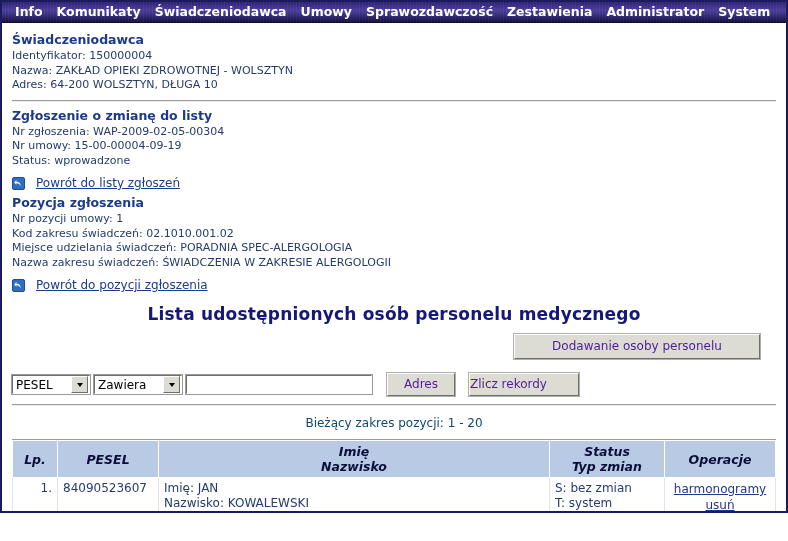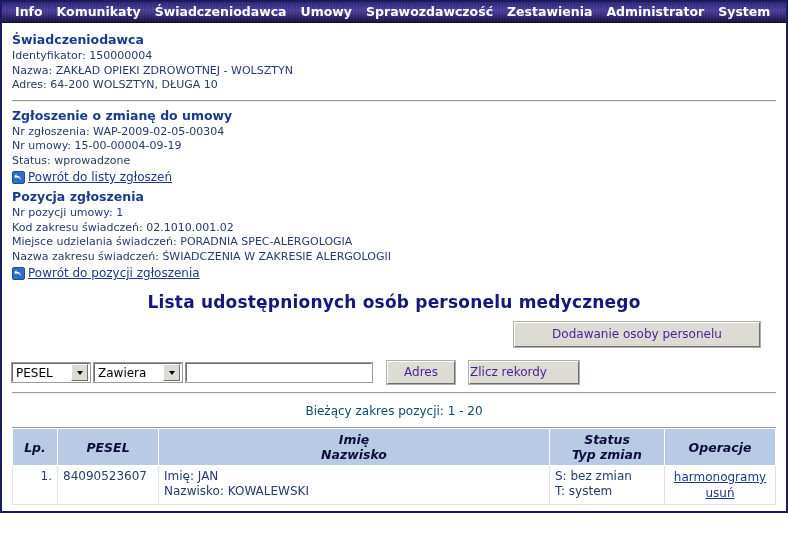--- a/index.html
+++ b/index.html
@@ -83,21 +83,22 @@
   hr.sep {
     border: 0;
     border-top: 1px solid #9a9a9a;
     border-bottom: 1px solid #efefef;
     margin: 7px 0 6px 0;
     height: 0;
   }
   .backlink-row {
     display: flex;
     align-items: flex-end;
-    margin-top: 2px;
+    margin-top: 8px;
+    gap: 8px;
   }
   .back-icon {
     width: 13px;
     height: 13px;
     display: inline-block;
     margin-right: 3px;
     flex: 0 0 auto;
   }
   .backlink {
     color: #1b3a8c;
@@ -285,21 +286,21 @@
     <div>
       <div class="sect-title">Świadczeniodawca</div>
       <div class="line">Identyfikator: 150000004</div>
       <div class="line">Nazwa: ZAKŁAD OPIEKI ZDROWOTNEJ - WOLSZTYN</div>
       <div class="line">Adres: 64-200 WOLSZTYN, DŁUGA 10</div>
     </div>
 
     <hr class="sep">
 
     <div>
-      <div class="sect-title">Zgłoszenie o zmianę do umowy</div>
+      <div class="sect-title">Zgłoszenie o zmianę do listy</div>
       <div class="line">Nr zgłoszenia: WAP-2009-02-05-00304</div>
       <div class="line">Nr umowy: 15-00-00004-09-19</div>
       <div class="line">Status: wprowadzone</div>
       <div class="backlink-row">
         <span class="back-icon">
           <svg width="13" height="13" viewBox="0 0 13 13" xmlns="http://www.w3.org/2000/svg">
             <rect x="0.5" y="0.5" width="12" height="12" rx="1.5" fill="#2f6ec4" stroke="#1a4e96"></rect>
             <path d="M8.6 9.2 C8.8 5.6 6.4 4.6 4.4 4.7 L4.4 3.1 L2.2 5.5 L4.4 7.7 L4.4 6.2 C6.0 6.1 7.6 6.6 8.6 9.2 Z" fill="#ffffff"></path>
           </svg>
         </span>

